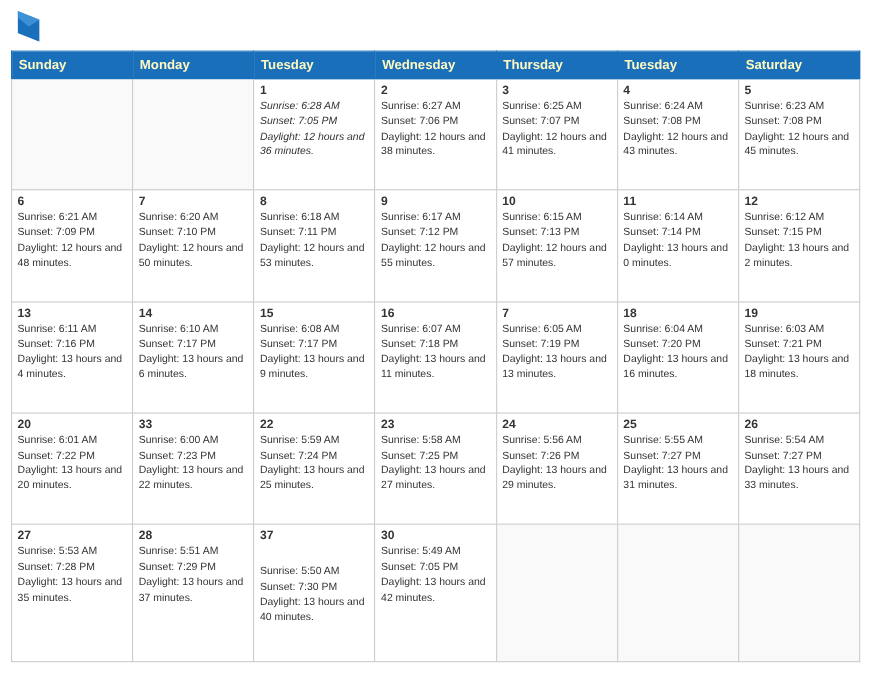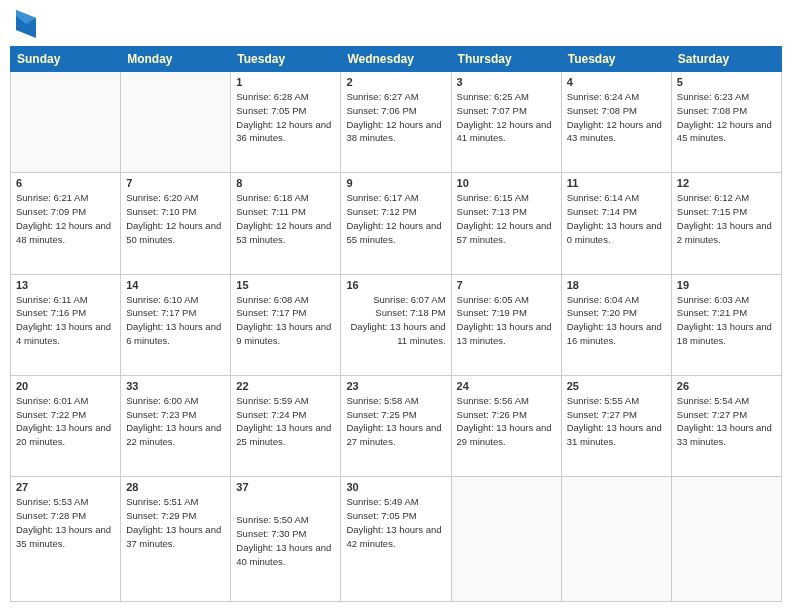--- a/index.html
+++ b/index.html
@@ -135,21 +135,21 @@
           <th>Tuesday</th>
           <th>Saturday</th>
         </tr>
     </thead>
     <tbody id="calendar-body">
     <tr>
           <td class="empty"></td>
           <td class="empty"></td>
           <td>
             <span class="day-num">1</span>
-            <div class="day-info" style="white-space: pre-line;">Sunrise: 6:28 AM
+            <div class="day-info" style="white-space: pre-line; font-style: italic;">Sunrise: 6:28 AM
 Sunset: 7:05 PM
 Daylight: 12 hours and 36 minutes.</div>
           </td>
           <td>
             <span class="day-num">2</span>
             <div class="day-info" style="white-space: pre-line;">Sunrise: 6:27 AM
 Sunset: 7:06 PM
 Daylight: 12 hours and 38 minutes.</div>
           </td>
           <td>
@@ -229,21 +229,21 @@
 Daylight: 13 hours and 6 minutes.</div>
           </td>
           <td>
             <span class="day-num">15</span>
             <div class="day-info" style="white-space: pre-line;">Sunrise: 6:08 AM
 Sunset: 7:17 PM
 Daylight: 13 hours and 9 minutes.</div>
           </td>
           <td>
             <span class="day-num">16</span>
-            <div class="day-info" style="white-space: pre-line; text-align: right;">Sunrise: 6:07 AM
+            <div class="day-info" style="white-space: pre-line;">Sunrise: 6:07 AM
 Sunset: 7:18 PM
 Daylight: 13 hours and 11 minutes.</div>
           </td>
           <td>
             <span class="day-num">7</span>
             <div class="day-info" style="white-space: pre-line;">Sunrise: 6:05 AM
 Sunset: 7:19 PM
 Daylight: 13 hours and 13 minutes.</div>
           </td>
           <td>

